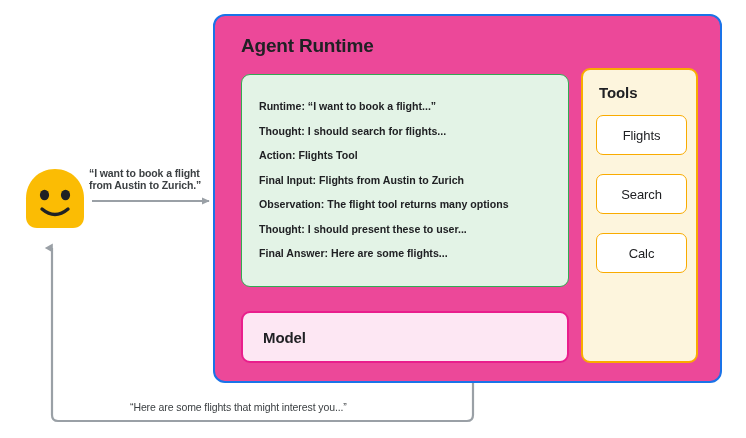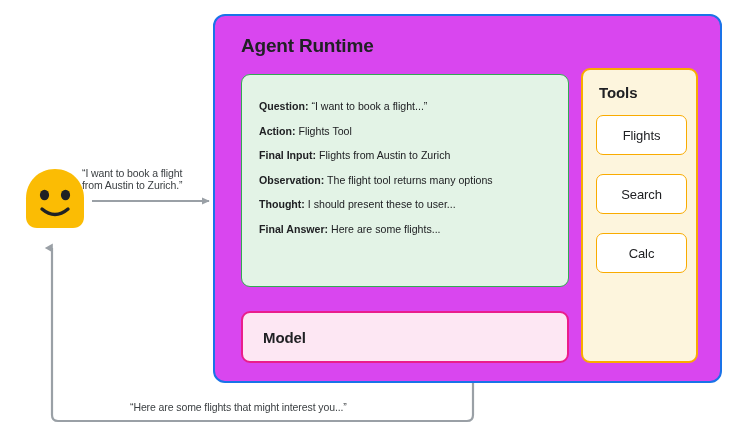--- a/index.html
+++ b/index.html
@@ -42,40 +42,41 @@
   
   .wire-label {
     position: absolute;
     color: #3c4043;
     font-size: 10.5px;
     line-height: 12.4px;
     letter-spacing: -0.1px;
     white-space: pre-line;
   }
   #request-label {
-    left: 82px;
+    left: 89px;
     top: 167px;
     width: 130px;
+    font-weight: bold;
   }
   #response-label {
     left: 130px;
     top: 401px;
     width: 340px;
     text-align: left;
   }
 
   
   #runtime-panel {
     position: absolute;
     left: 213px;
     top: 14px;
     width: 509px;
     height: 369px;
     box-sizing: border-box;
-    background: #d946ef;
+    background: #ec4899;
     border: 2px solid #1a73e8;
     border-radius: 12px;
   }
   #runtime-title {
     position: absolute;
     left: 26px;
     top: 19px;
     font-size: 19px;
     font-weight: 600;
     color: #202124;
@@ -98,21 +99,21 @@
   .trace-line {
     font-size: 10.6px;
     line-height: 24.5px;
     color: #202124;
     white-space: nowrap;
   }
   .trace-line .k {
     font-weight: 700;
   }
   .trace-line .v {
-    font-weight: 400;
+    font-weight: 700;
   }
 
   
   #model-box {
     position: absolute;
     left: 26px;
     top: 295px;
     width: 328px;
     height: 52px;
     box-sizing: border-box;
@@ -211,22 +212,26 @@
 from Austin to Zurich.”</div>
 
   <div class="wire-label" id="response-label">“Here are some flights that might interest you...”</div>
 
   <div id="runtime-panel">
 
     <div id="runtime-title">Agent Runtime</div>
 
     <div id="trace-box">
       <div class="trace-line">
-        <span class="k">Question:</span>
+        <span class="k">Runtime:</span>
         <span class="v">“I want to book a flight...”</span>
+      </div>
+      <div class="trace-line">
+        <span class="k">Thought:</span>
+        <span class="v">I should search for flights...</span>
       </div>
       <div class="trace-line">
         <span class="k">Action:</span>
         <span class="v">Flights Tool</span>
       </div>
       <div class="trace-line">
         <span class="k">Final Input:</span>
         <span class="v">Flights from Austin to Zurich</span>
       </div>
       <div class="trace-line">

